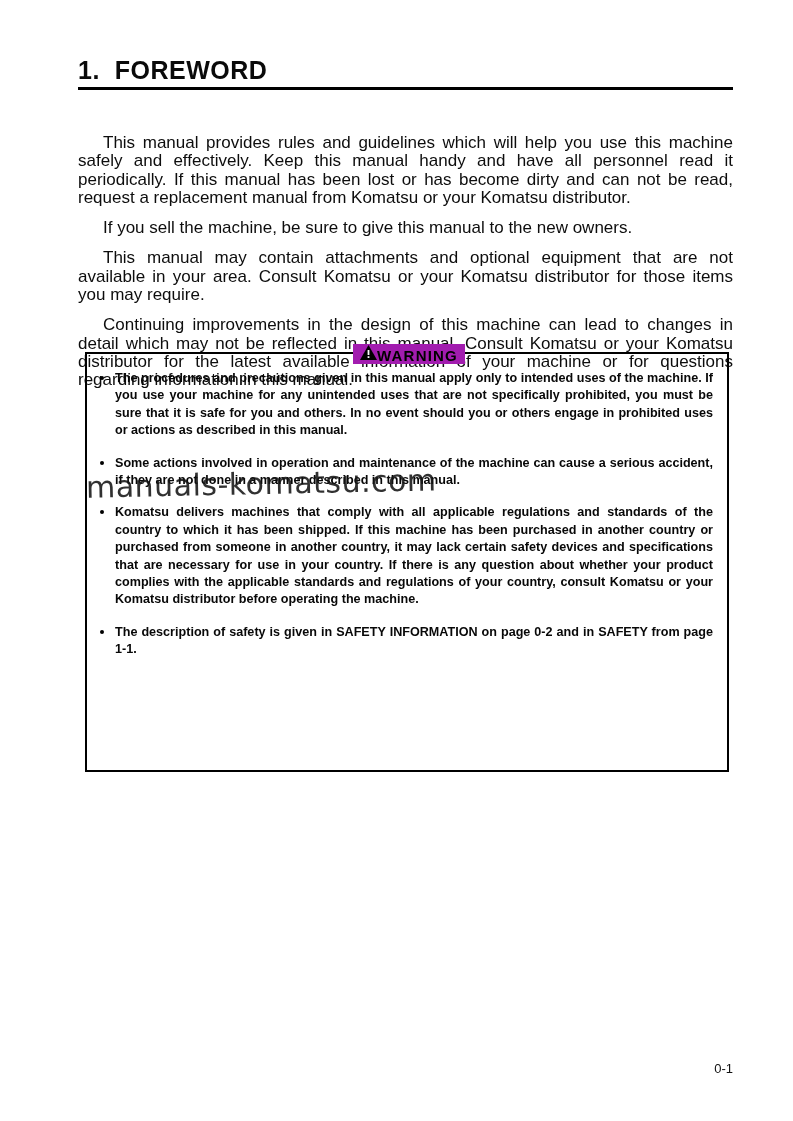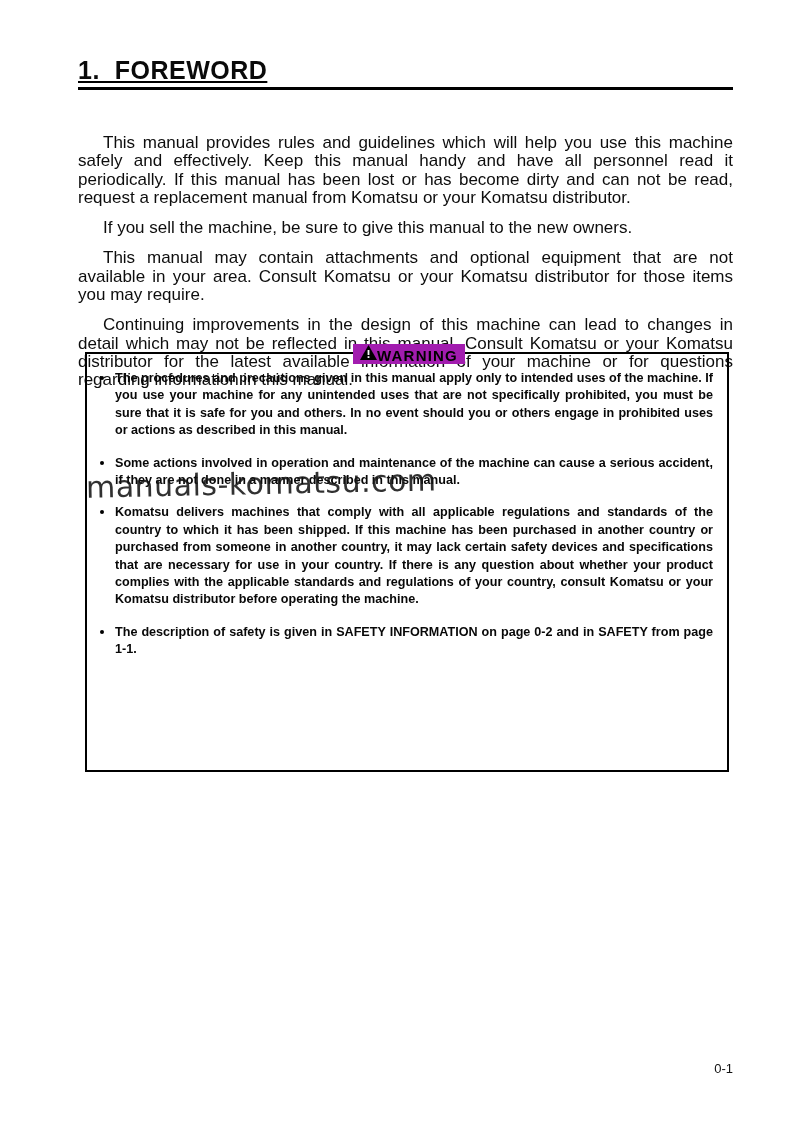--- a/index.html
+++ b/index.html
@@ -20,21 +20,20 @@
     width: 793px;
     height: 1121px;
   }
 
   
   .header {
     position: absolute;
     left: 78px;
     top: 55px;
     width: 655px;
-    text-decoration: underline;
   }
   .header-title {
     font-size: 25px;
     font-weight: bold;
     letter-spacing: 0.5px;
     line-height: 30px;
     white-space: pre;
     color: #0a0a0a;
   }
   .header-rule {

